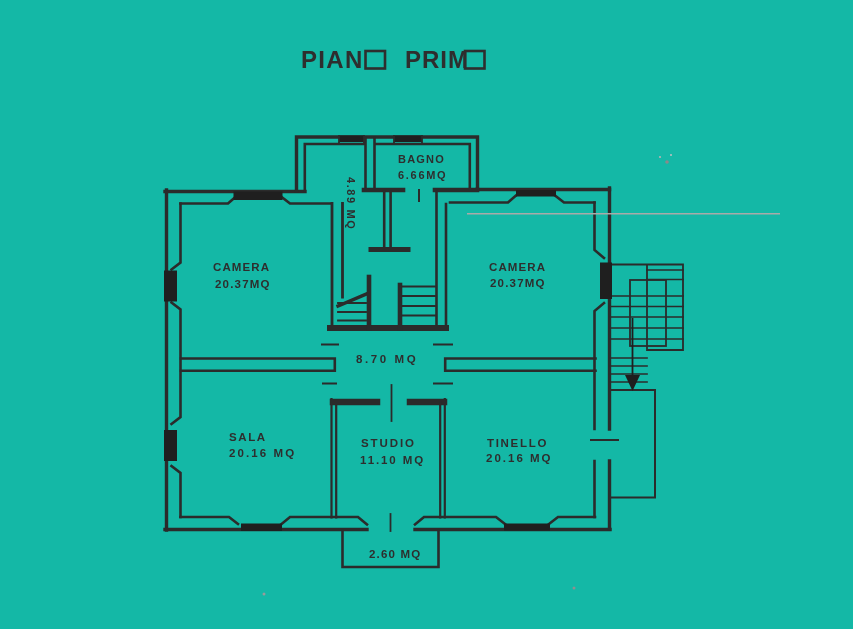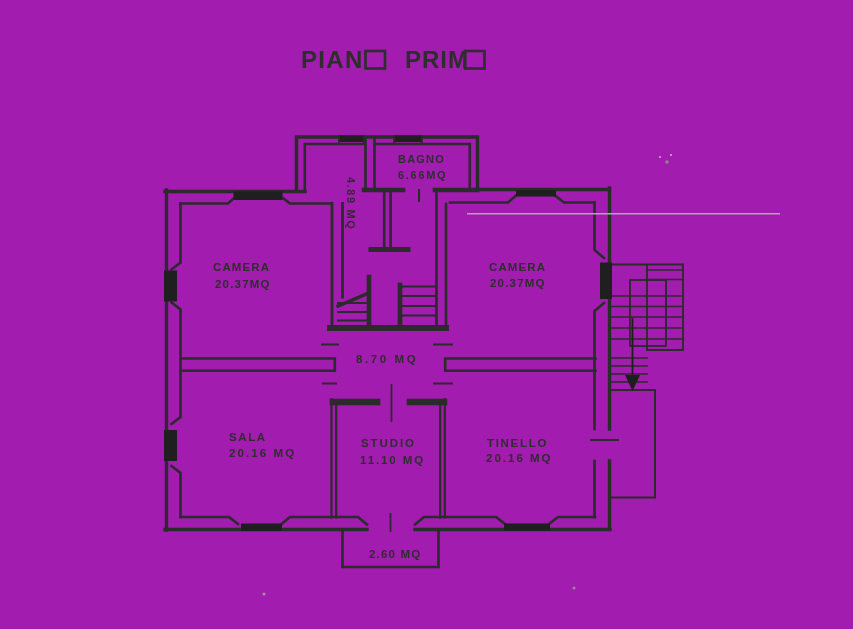--- a/index.html
+++ b/index.html
@@ -1,16 +1,16 @@
 <!DOCTYPE html>
 <html><head>
 <meta charset="utf-8">
 <style>
   html,body{margin:0;padding:0;background:#fbfbf9;}
-  #page{position:relative;width:853px;height:629px;background:#a21caf;overflow:hidden;}
+  #page{position:relative;width:853px;height:629px;background:#14b8a6;overflow:hidden;}
   svg{position:absolute;left:0;top:0;filter:blur(0.6px);}
   text{font-family:"Liberation Sans",sans-serif;font-weight:bold;fill:#2e2e2e;}
 </style>
 </head>
 <body>
 <div id="page">
 <svg width="853" height="629" viewBox="0 0 853 629">
 
   <g id="title">
     <text x="301" y="68" font-size="24" letter-spacing="1.3">PIAN</text>

